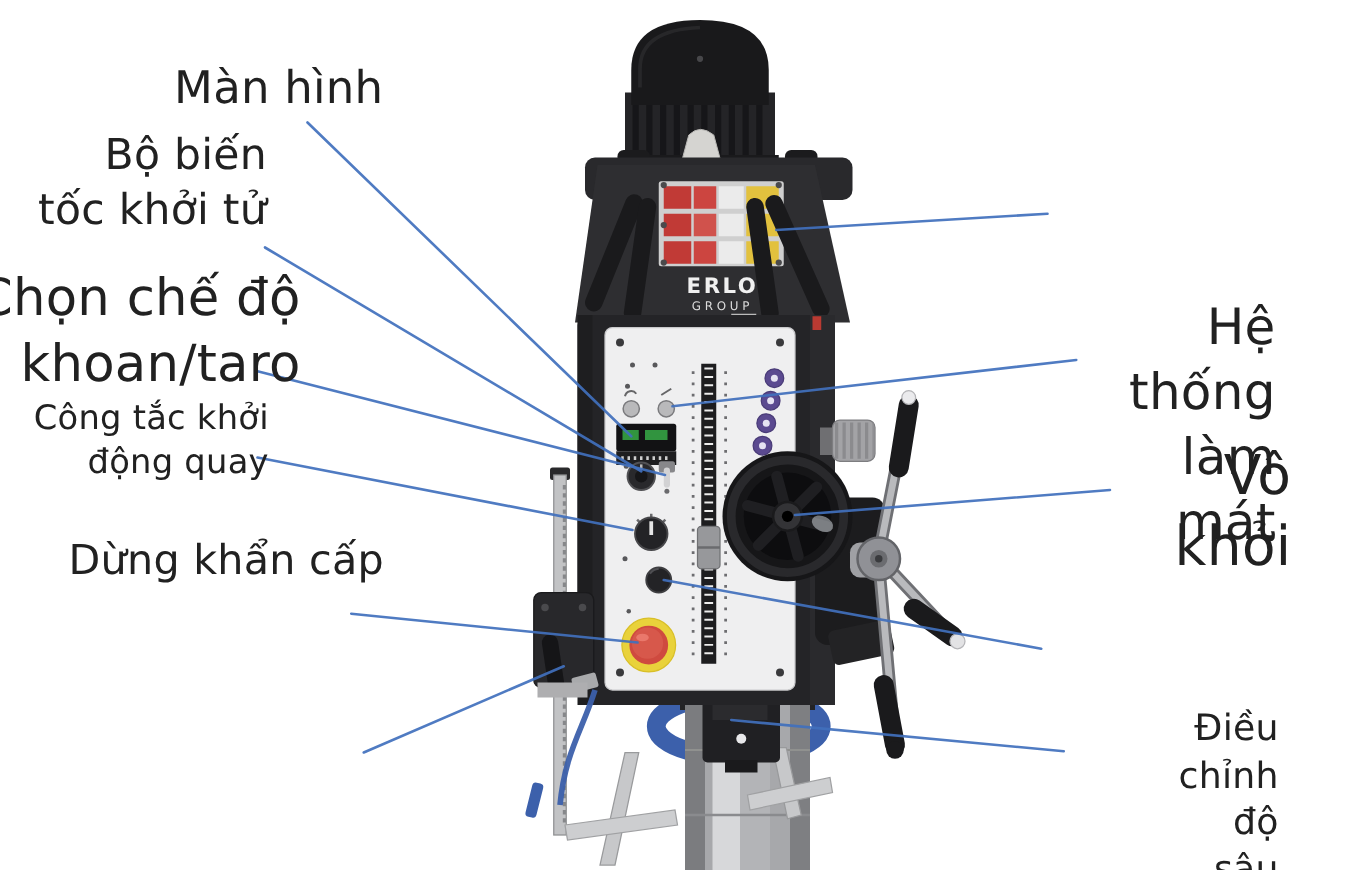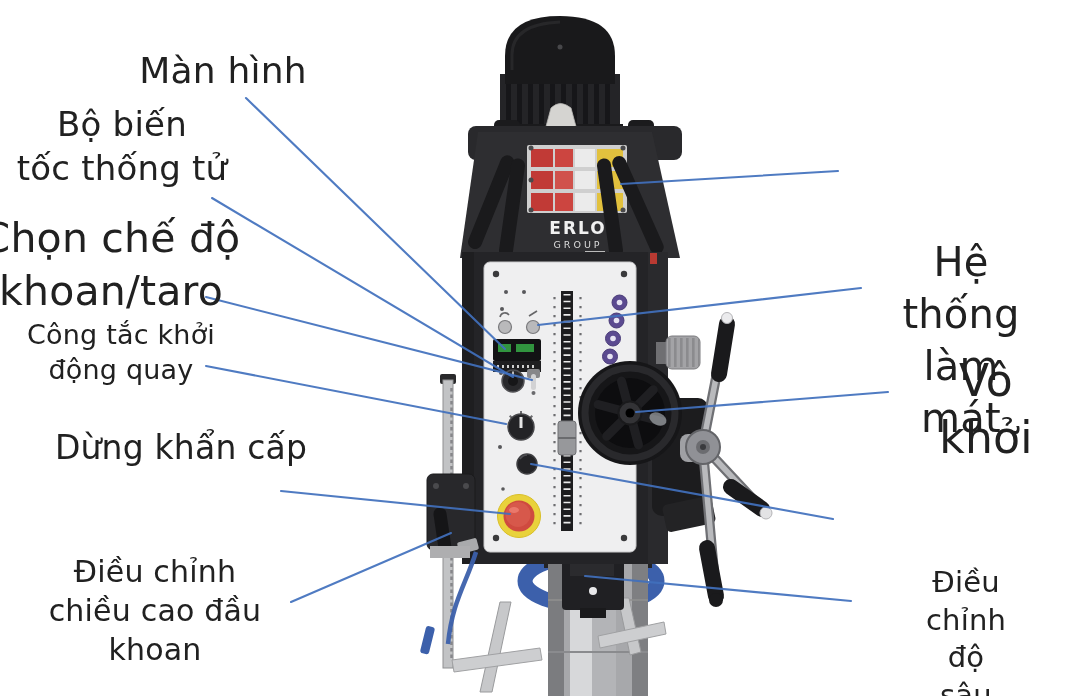--- a/index.html
+++ b/index.html
@@ -10,21 +10,21 @@
     --accent_blue:#3c60ab;
     --preset_purple:#5b4a90;
   }
   html,body{margin:0;padding:0;background:#ffffff;}
   .stage{
     position:relative;width:1080px;height:696px;background:#ffffff;overflow:hidden;
     font-family:"DejaVu Sans","Liberation Sans",sans-serif;
   }
   .art{position:absolute;left:0;top:0;width:1080px;height:696px;}
   .label{
-    position:absolute;transform:translateX(-50%);text-align:center;
+    position:absolute;transform:translateX(-50%);text-align:right;
     color:var(--label_text);white-space:pre-line;line-height:1.3;letter-spacing:.2px;
   }
   .callout{stroke:var(--callout_line);stroke-width:2.1;stroke-linecap:round;opacity:.92;}
   .estop-y{fill:var(--emergency_yellow);}
   .estop-r{fill:var(--emergency_red);}
   .purple{fill:var(--preset_purple);}
   .blue{stroke:var(--accent_blue);}
   .bluef{fill:var(--accent_blue);}
 </style>
 </head>
@@ -285,28 +285,25 @@
       <line class="callout" x1="838" y1="171" x2="621" y2="184"></line>
       <line class="callout" x1="861" y1="288" x2="538" y2="325"></line>
       <line class="callout" x1="888" y1="392" x2="636" y2="412"></line>
       <line class="callout" x1="833" y1="519" x2="531" y2="464"></line>
       <line class="callout" x1="851" y1="601" x2="585" y2="576"></line>
     </g>
   </svg>
 
   <div class="label" style="left:223px;top:48px;font-size:36px">Màn hình</div>
   <div class="label" style="left:122px;top:102px;font-size:34px">Bộ biến
-tốc thống tử</div>
+tốc khởi tử</div>
   <div class="label" style="left:111px;top:212px;font-size:41px">Chọn chế độ
 khoan/taro</div>
   <div class="label" style="left:121px;top:317px;font-size:27px">Công tắc khởi
 động quay</div>
   <div class="label" style="left:181px;top:427px;font-size:33px">Dừng khẩn cấp</div>
-  <div class="label" style="left:155px;top:552px;font-size:30px">Điều chỉnh
-chiều cao đầu
-khoan</div>
   <div class="label" style="left:961px;top:236px;font-size:40px">Hệ thống
 làm mát</div>
   <div class="label" style="left:986px;top:352px;font-size:44px">Vô khởi</div>
   <div class="label" style="left:966px;top:564px;font-size:29px">Điều chỉnh độ
 sâu khoan</div>
 
 </div>
 
 </body></html>

